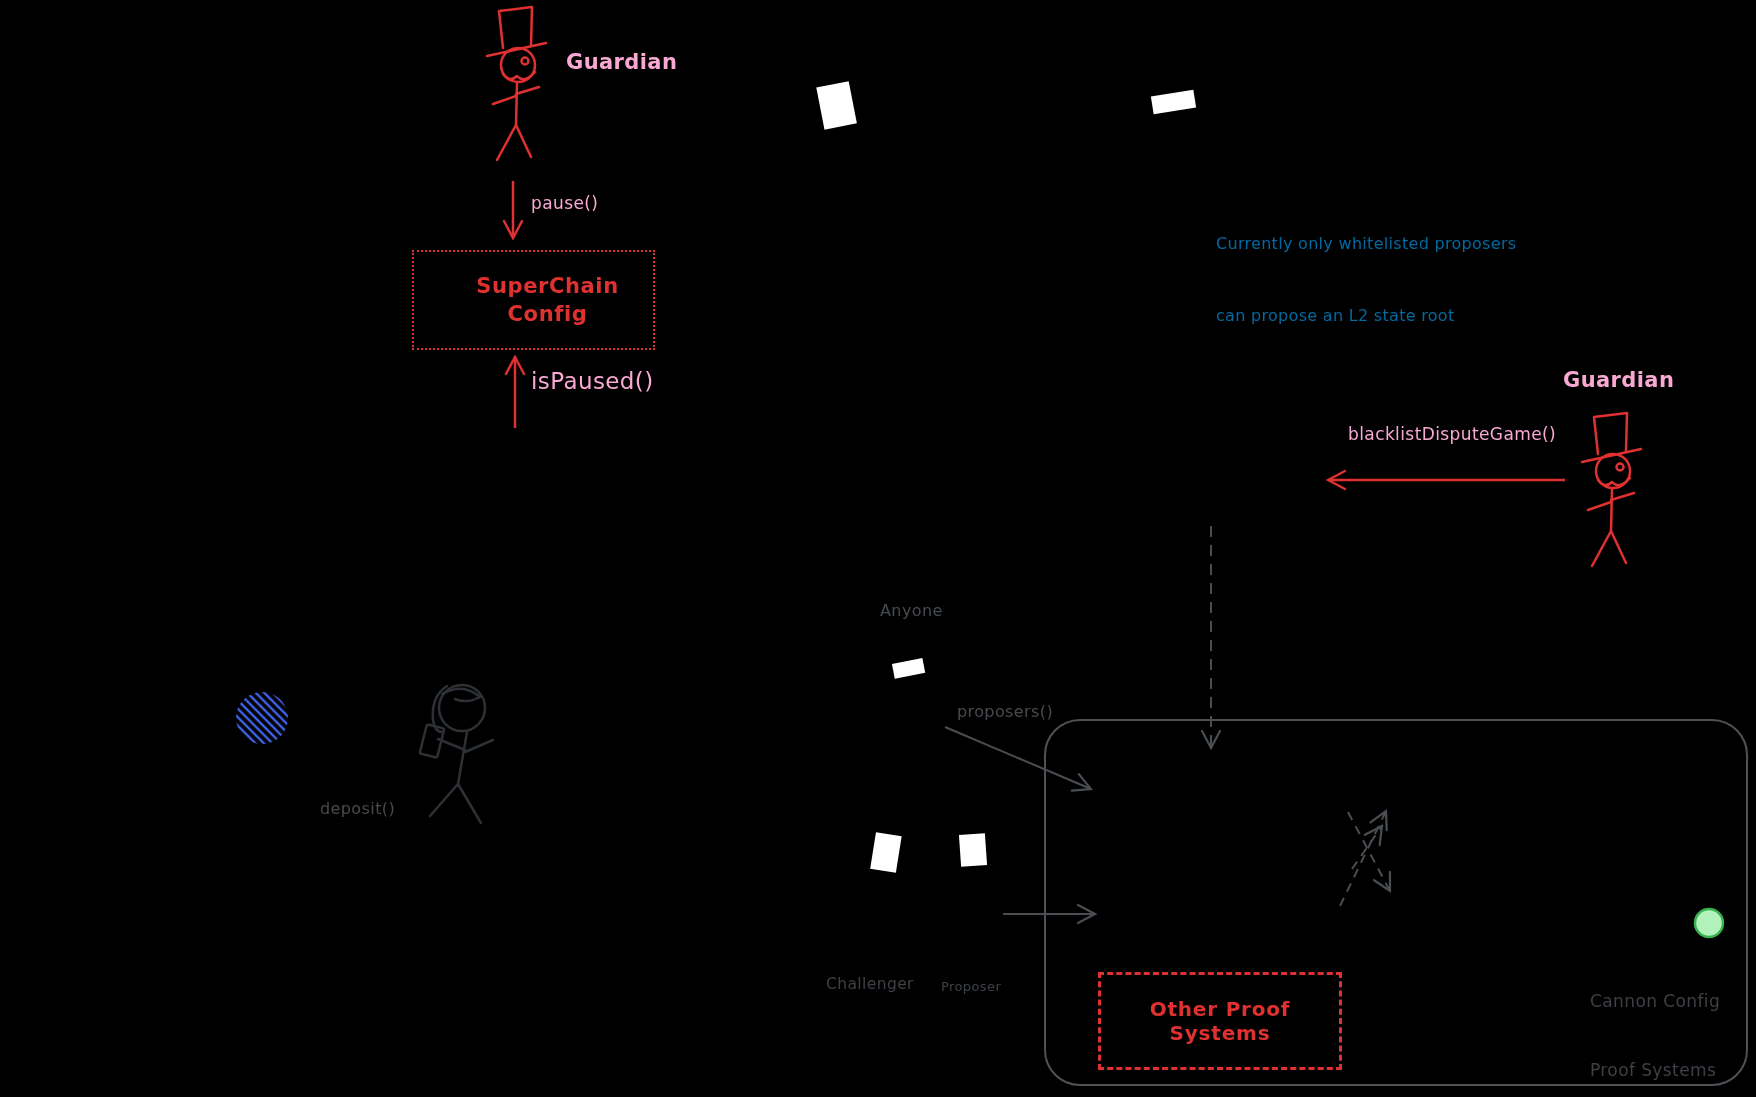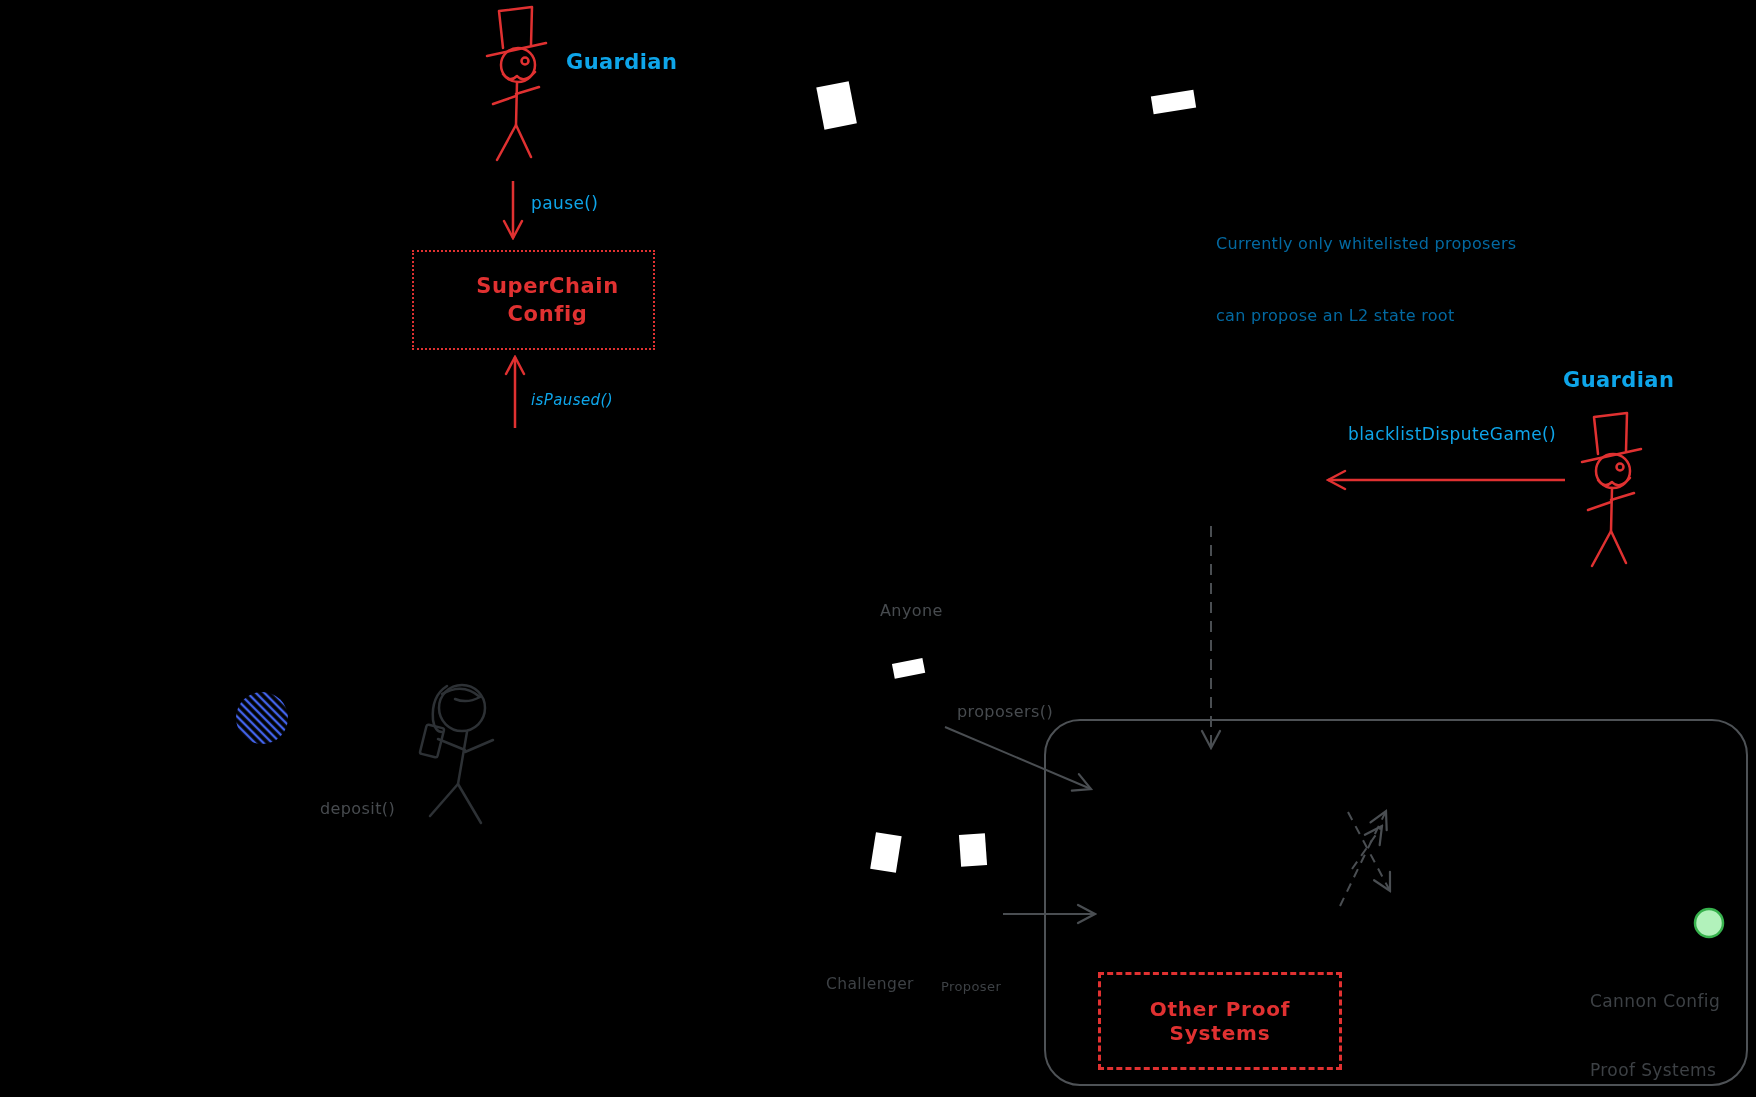--- a/index.html
+++ b/index.html
@@ -1,21 +1,21 @@
 <!DOCTYPE html>
 <html><head>
 <meta charset="utf-8">
 <style>
   html,body{margin:0;padding:0;background:#000;}
   .canvas{
     position:relative;width:1756px;height:1097px;background:#000000;
     overflow:hidden;font-family:"DejaVu Sans", sans-serif;
   }
   .lbl{position:absolute;white-space:pre;letter-spacing:.4px;}
-  .red{color:#0ea5e9;}
+  .red{color:#f9a8d4;}
   .gray{color:#474b4f;}
   .gray-dim{color:#3d4145;}
   .hand{font-weight:600;}
   .box{position:absolute;box-sizing:border-box;display:flex;align-items:center;justify-content:center;text-align:center;}
   #superchain-box{left:412px;top:250px;width:243px;height:100px;border:2px dotted #e03131;}
   #superchain-box .inner{font-size:21px;line-height:1.35;font-weight:600;color:#e03131;letter-spacing:.6px;margin-left:28px;}
   #other-box{left:1098px;top:972px;width:244px;height:98px;border:3px dashed #e03131;}
   #other-box .inner{font-size:20px;font-weight:700;color:#e03131;letter-spacing:.8px;}
   #big-box{left:1044px;top:719px;width:704px;height:367px;border:2px solid #4e5256;border-radius:36px;}
   svg.overlay{position:absolute;left:0;top:0;}
@@ -95,21 +95,21 @@
       <div>Config</div>
     </div>
   </div>
 
   <div class="box" id="other-box">
     <div class="inner">Other Proof Systems</div>
   </div>
 
   <div class="lbl red hand" style="left:566px;top:50px;font-size:21px;">Guardian</div>
   <div class="lbl red" style="left:531px;top:193px;font-size:17px;">pause()</div>
-  <div class="lbl red" style="left:531px;top:391px;font-size:15px;font-style:italic;">isPaused()</div>
+  <div class="lbl red" style="left:531px;top:368px;font-size:23px;">isPaused()</div>
   <div class="lbl red hand" style="left:1563px;top:368px;font-size:21px;">Guardian</div>
   <div class="lbl red" style="left:1348px;top:424px;font-size:17px;">blacklistDisputeGame()</div>
 
   <div class="lbl note" style="left:1216px;top:184px;color:#0369a1;">
     <div>Currently only whitelisted proposers</div>
     <div>can propose an L2 state root</div>
   </div>
 
   <div class="lbl gray" style="left:880px;top:601px;font-size:16px;">Anyone</div>
   <div class="lbl gray" style="left:957px;top:702px;font-size:16px;">proposers()</div>

